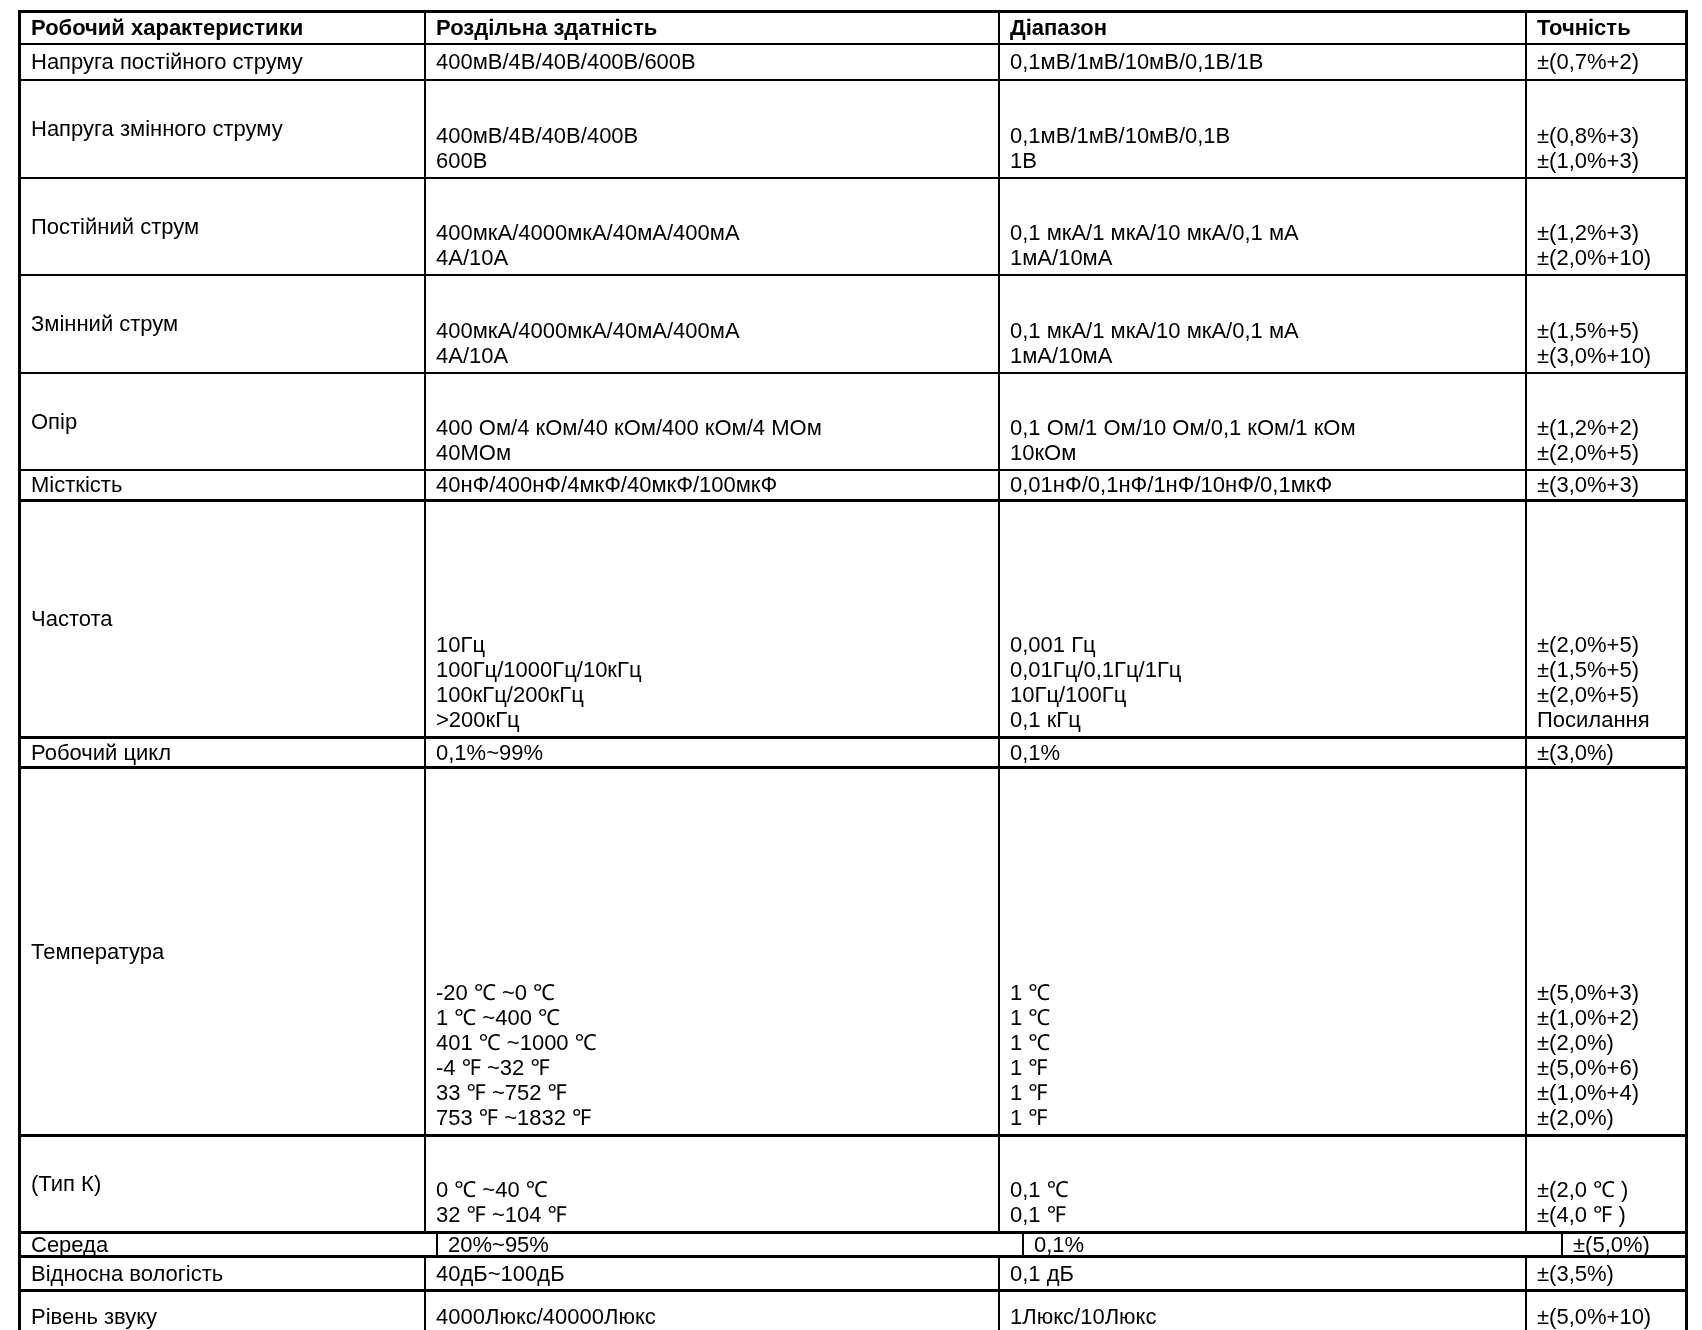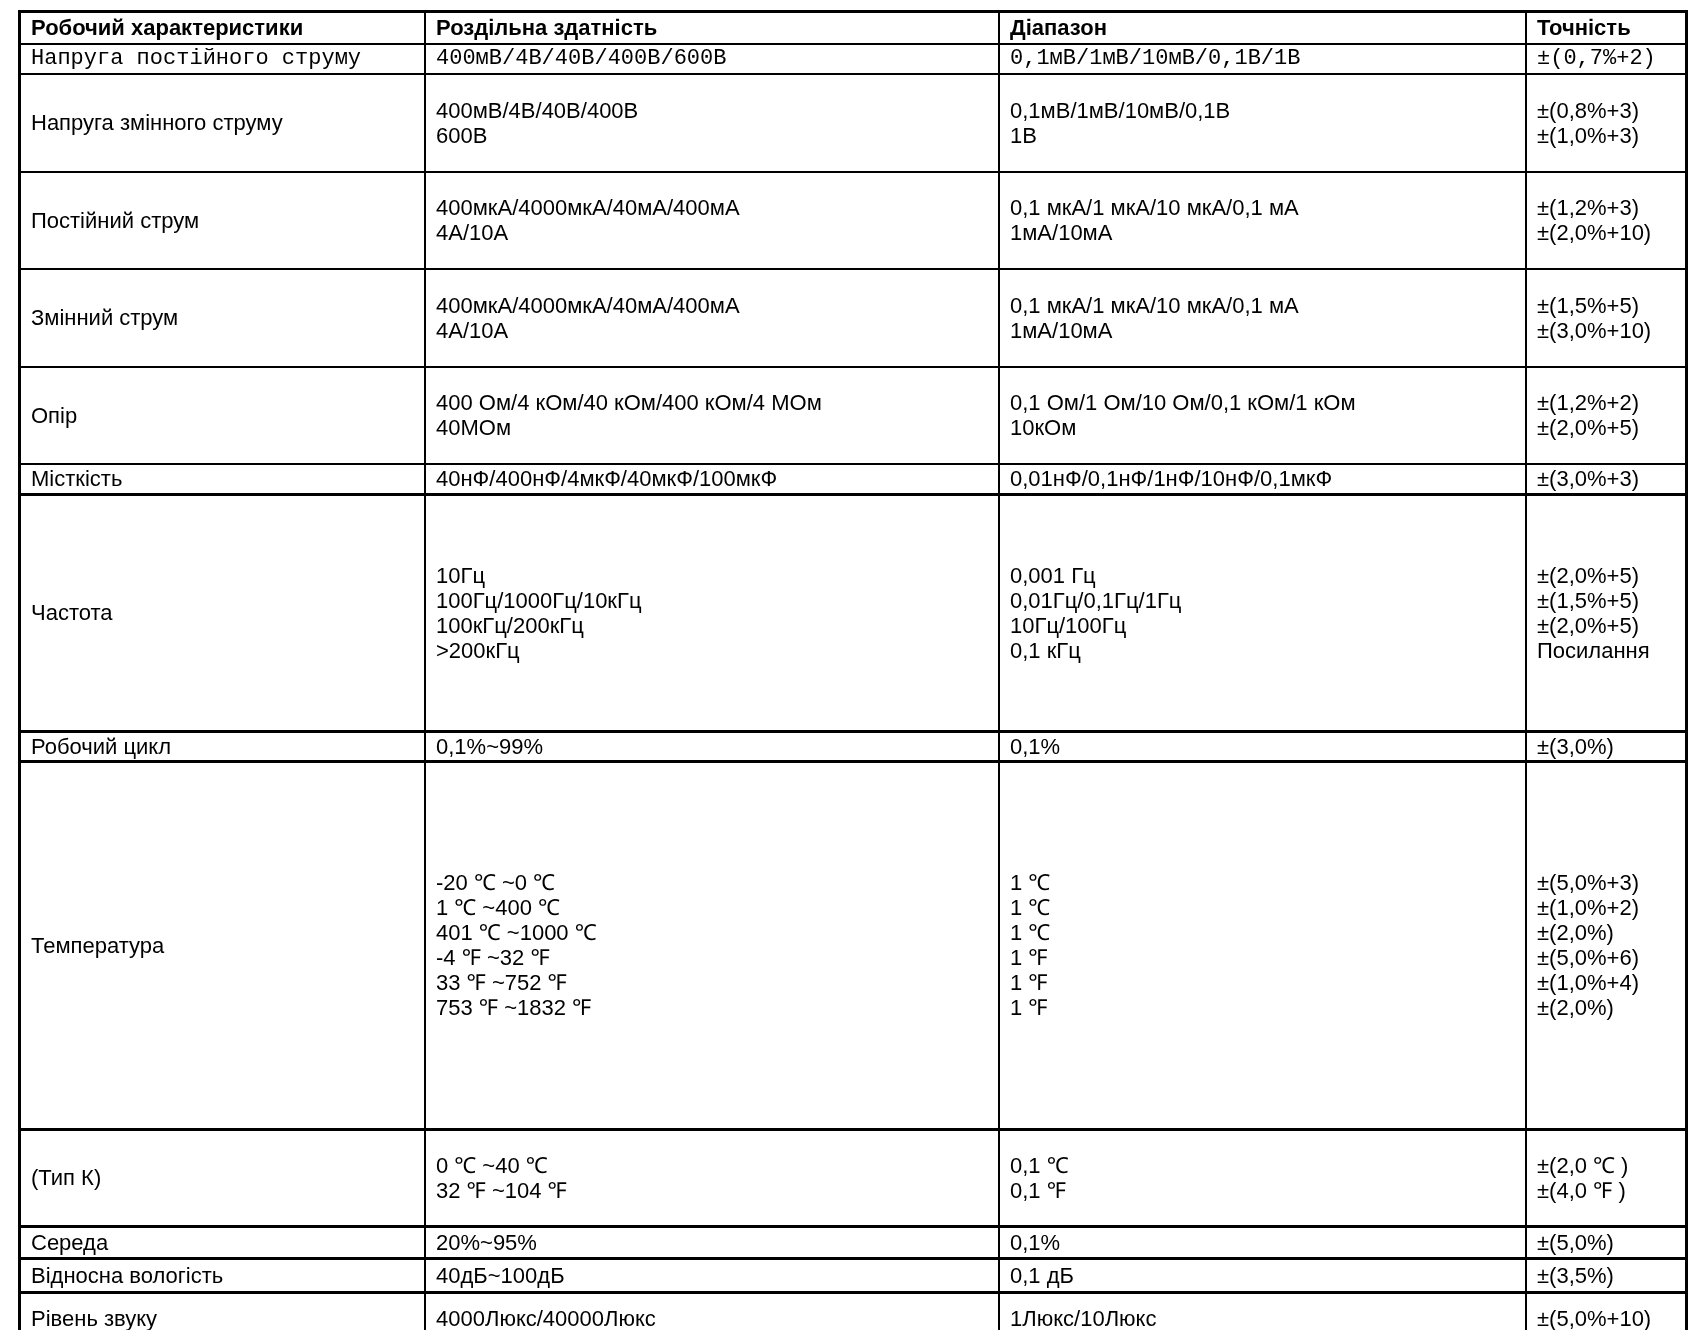--- a/index.html
+++ b/index.html
@@ -25,40 +25,40 @@
     display: grid;
     grid-template-columns: 403px 574px 527px 1fr;
     box-sizing: border-box;
     border-top: 2px solid #000000;
   }
   .row:nth-child(1) { border-top: none; }
   
   .row:nth-child(n+8) { border-top-width: 3px; }
   
   .row:nth-child(1)  { height: 30px;  }
-  .row:nth-child(2)  { height: 30px; font-family: Liberation Mono, monospace;  }
+  .row:nth-child(2)  { height: 36px;  }
   .row:nth-child(3)  { height: 98px;  }
   .row:nth-child(4)  { height: 97px;  }
   .row:nth-child(5)  { height: 98px;  }
   .row:nth-child(6)  { height: 97px;  }
   .row:nth-child(7)  { height: 30px;  }
   .row:nth-child(8)  { height: 237px; }
   .row:nth-child(9)  { height: 30px;  }
   .row:nth-child(10) { height: 368px; }
   .row:nth-child(11) { height: 97px;  }
-  .row:nth-child(12) { height: 32px;  }
+  .row:nth-child(12) { height: 24px; gap: 12px;  }
   .row:nth-child(13) { height: 34px;  }
   .row:nth-child(14) { height: 52px;  }
   .cell {
     box-sizing: border-box;
     border-left: 2px solid #000000;
     padding: 3px 6px 4px 10px;
     display: flex;
     flex-direction: column;
-    justify-content: center;
+    justify-content: flex-end;
     overflow: hidden;
   }
   .cell:first-child { border-left: none; }
   .cell.center { justify-content: center; }
   .line {
     line-height: 25px;
     white-space: nowrap;
   }
   .header .line { font-weight: bold; }
 </style>

